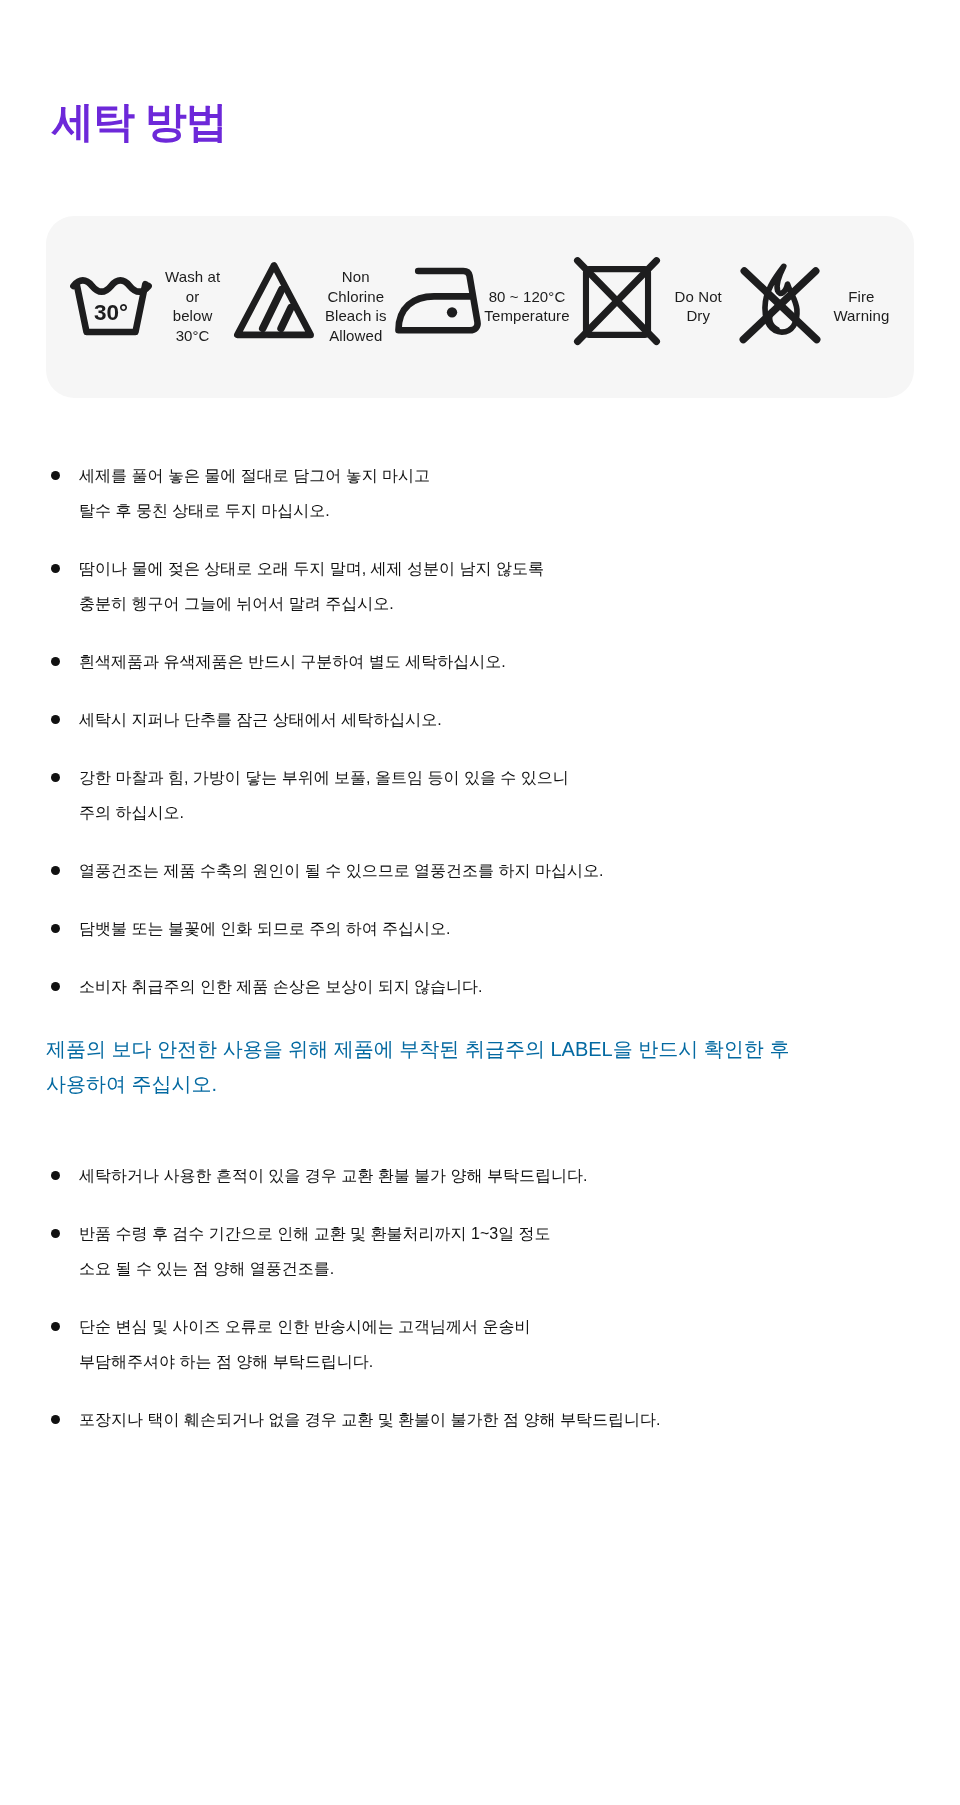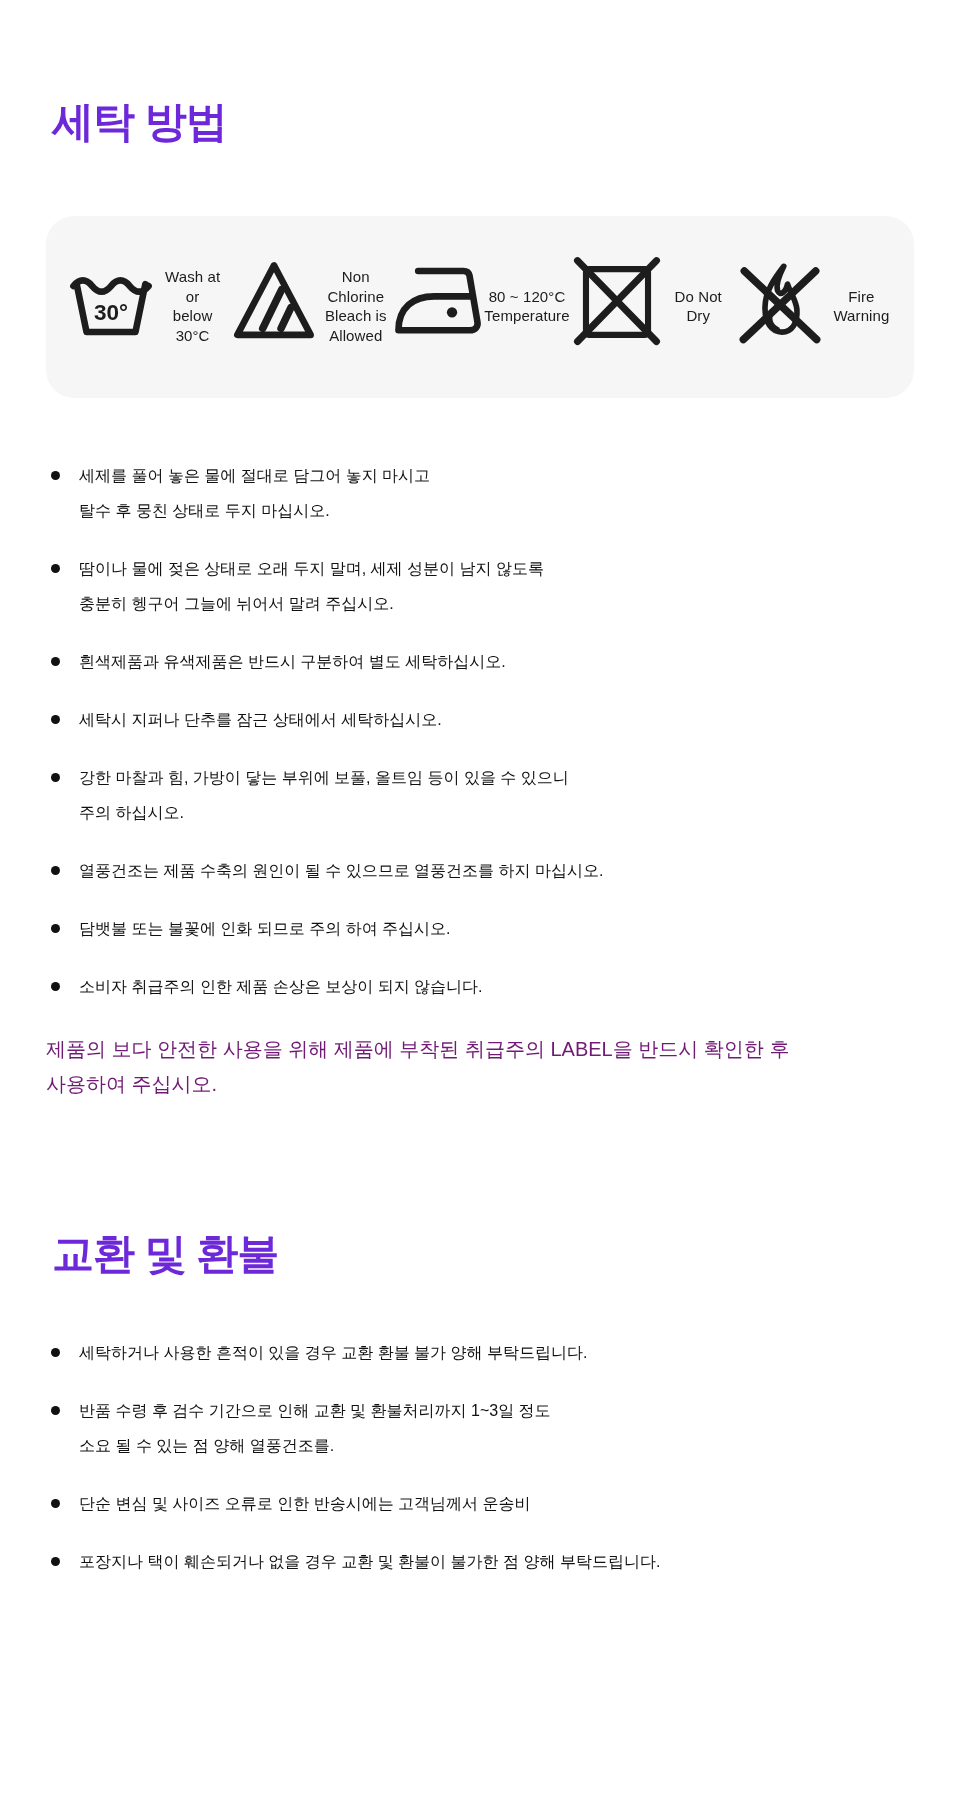--- a/index.html
+++ b/index.html
@@ -78,21 +78,21 @@
     top: 13px;
     width: 9px;
     height: 9px;
     border-radius: 50%;
     background: #111111;
   }
   .note {
     margin: 28px 0 0 0;
     font-size: 20px;
     line-height: 35px;
-    color: #701a75;
+    color: #0369a1;
   }
 </style>
 </head>
 <body>
 
 <div class="page">
 
   <h1 class="section-title">세탁 방법</h1>
 
   <div class="care-box">
@@ -203,35 +203,35 @@
       <span class="bullet-dot"></span>
       <div>소비자 취급주의 인한 제품 손상은 보상이 되지 않습니다.</div>
     </li>
   </ul>
 
   <p class="note">
     <span>제품의 보다 안전한 사용을 위해 제품에 부착된 취급주의 LABEL을 반드시 확인한 후</span><br>
     <span>사용하여 주십시오.</span>
   </p>
 
-  <h1 class="section-title second">교환 및 환불</h1>
 
   <ul class="bullet-list second">
     <li class="bullet-item">
       <span class="bullet-dot"></span>
       <div>세탁하거나 사용한 흔적이 있을 경우 교환 환불 불가 양해 부탁드립니다.</div>
     </li>
     <li class="bullet-item">
       <span class="bullet-dot"></span>
       <div>반품 수령 후 검수 기간으로 인해 교환 및 환불처리까지 1~3일 정도</div>
       <div>소요 될 수 있는 점 양해 열풍건조를.</div>
     </li>
     <li class="bullet-item">
       <span class="bullet-dot"></span>
       <div>단순 변심 및 사이즈 오류로 인한 반송시에는 고객님께서 운송비</div>
+      <div>부담해주셔야 하는 점 양해 부탁드립니다.</div>
     </li>
     <li class="bullet-item">
       <span class="bullet-dot"></span>
       <div>포장지나 택이 훼손되거나 없을 경우 교환 및 환불이 불가한 점 양해 부탁드립니다.</div>
     </li>
   </ul>
 
 </div>
 
 </body></html>

